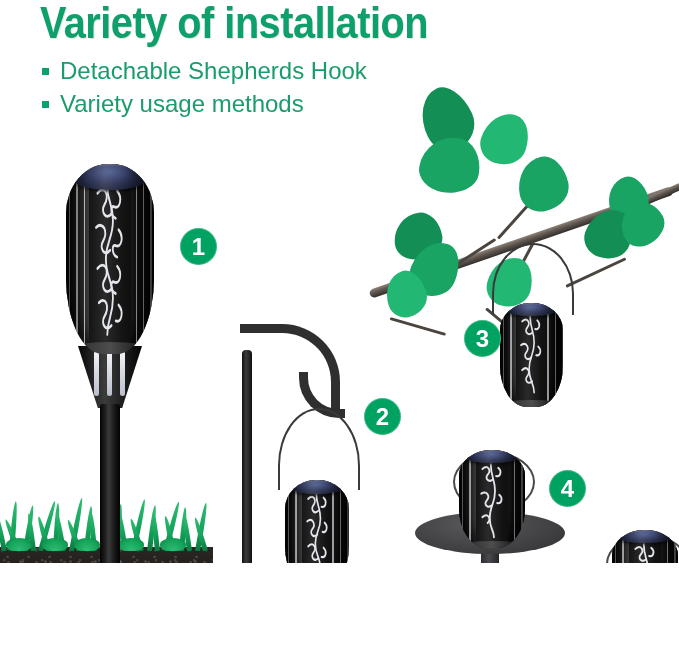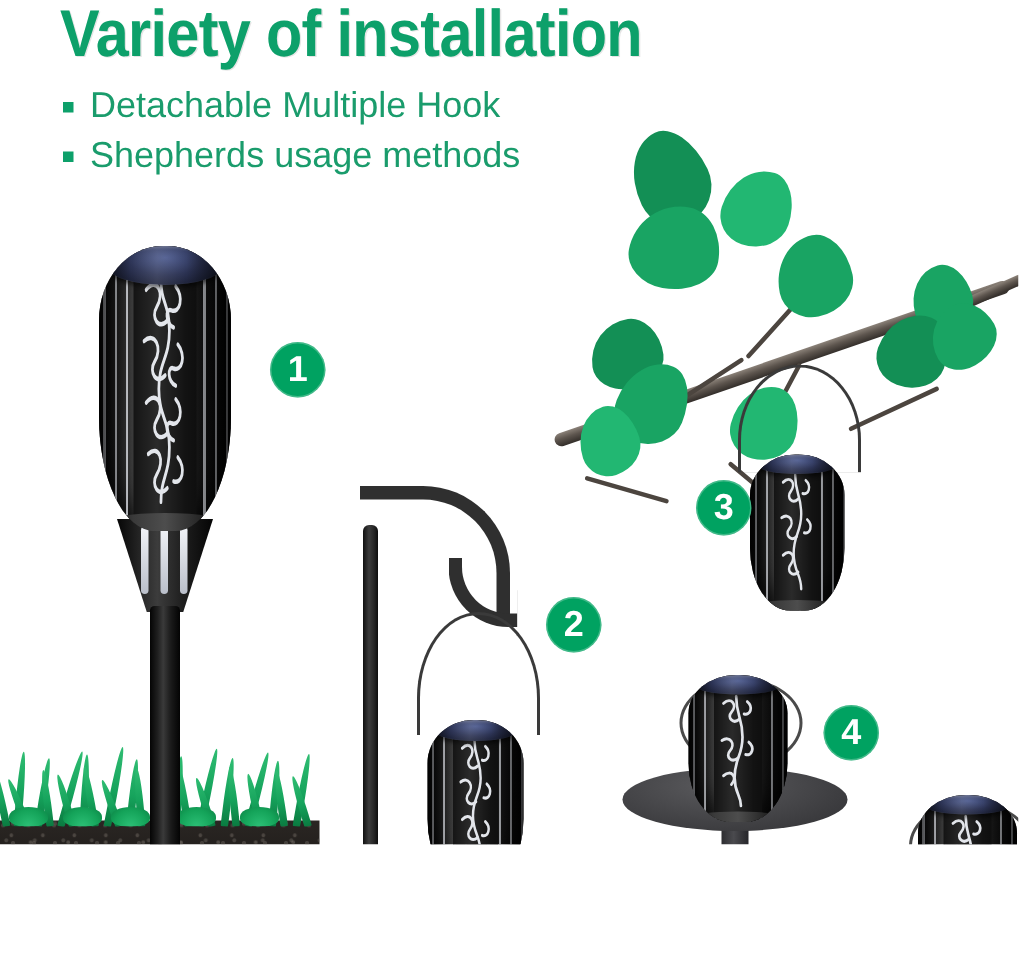--- a/index.html
+++ b/index.html
@@ -354,26 +354,26 @@
 </style>
 </head>
 <body>
 
 <div id="canvas">
 
   <div id="headline">Variety of installation</div>
 
   <div class="bullet-row" id="bullet0">
     <span class="bullet-mark"></span>
-    <span class="bullet-text">Detachable Multiple Hook</span>
+    <span class="bullet-text">Detachable Shepherds Hook</span>
   </div>
 
   <div class="bullet-row" id="bullet1">
     <span class="bullet-mark"></span>
-    <span class="bullet-text">Shepherds usage methods</span>
+    <span class="bullet-text">Variety usage methods</span>
   </div>
 
   <div id="torch1">
 
     <div id="t1-lantern" class="lantern">
       <div class="slats"></div>
       <div class="slat-mask"></div>
       <svg class="filigree" viewBox="0 0 60 150" preserveAspectRatio="none">
         <g fill="none" stroke="#eef1f7" stroke-width="2.6" stroke-linecap="round">
           <path d="M12 16 C22 8, 30 18, 22 26 C16 32, 24 40, 32 34"></path>

